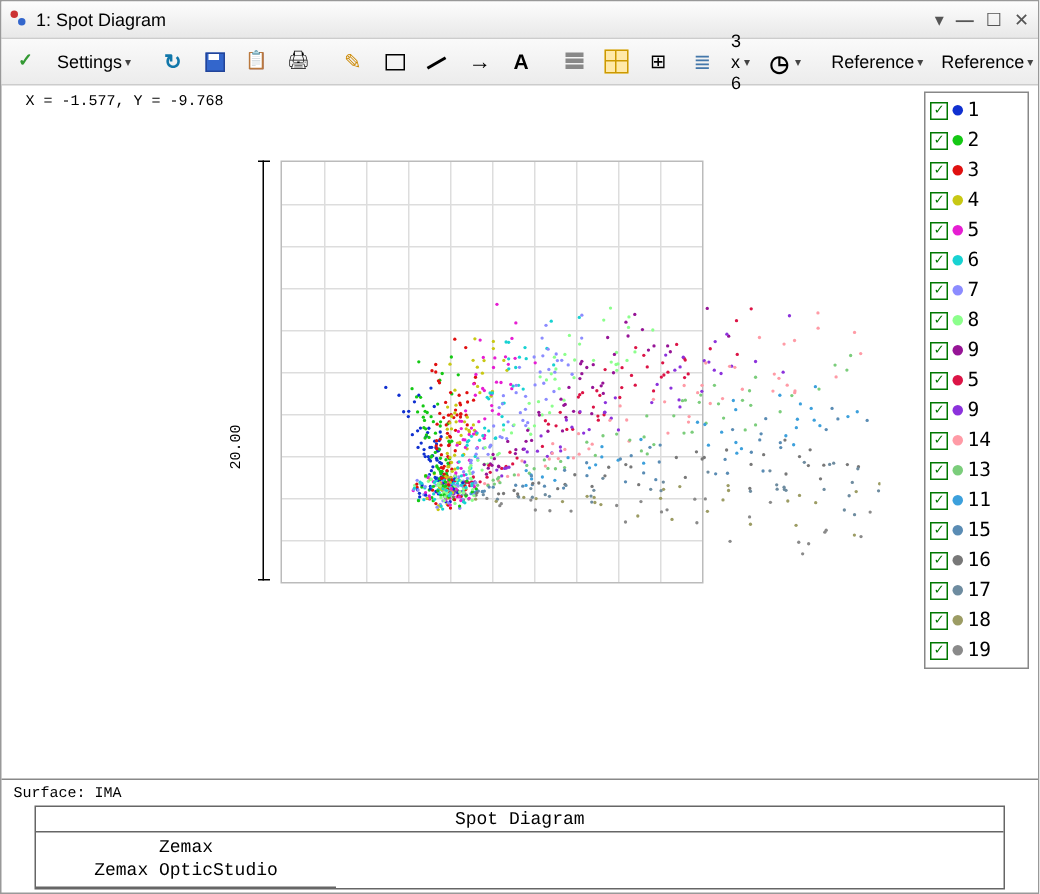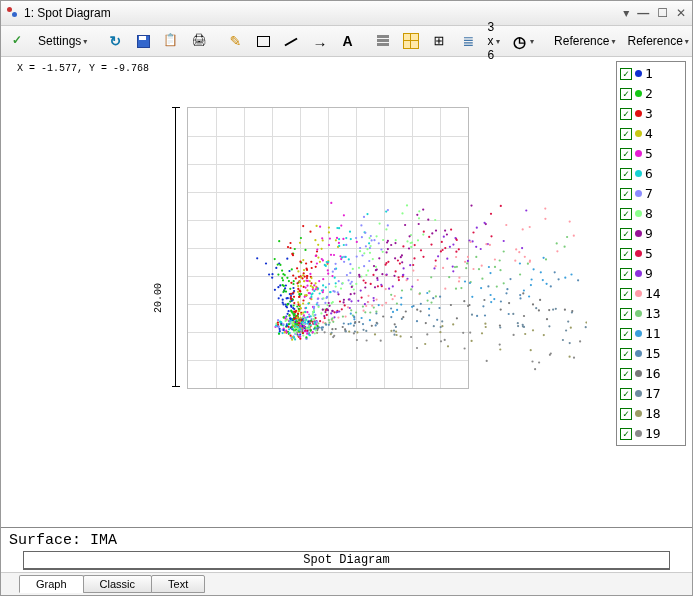--- a/index.html
+++ b/index.html
@@ -41,21 +41,21 @@
 .ylab{position:absolute;left:152px;top:256px;transform:rotate(-90deg);transform-origin:left top}
 .gridbox{position:absolute;left:186px;top:50px;width:280px;height:280px;border:1px solid #bbb}
 .gridbox .gl{position:absolute;background:#ddd}
 .axisbar{position:absolute;left:174px;top:50px;width:0;height:280px;border-left:1.5px solid #000}
 .axisbar::before,.axisbar::after{content:"";position:absolute;left:-4px;width:8px;height:0;border-top:1.5px solid #000}
 .axisbar::before{top:0}.axisbar::after{bottom:0}
 .legend{width:62px;border:1px solid #888;margin:4px 6px 4px 0;padding:2px 3px;display:flex;flex-direction:column;gap:1px;background:#fff;align-self:flex-start;max-height:400px}
 .lrow{display:flex;align-items:center;gap:3px;height:19px;font-family:"Consolas",monospace;font-size:13px}
 .lchk{width:10px;height:10px;border:1px solid #070;display:flex;align-items:center;justify-content:center;color:#070;font-size:10px;font-weight:bold;cursor:pointer;line-height:1}
 .ldot{width:7px;height:7px;border-radius:50%}
-.surface{font-family:"Consolas","Courier New",monospace;font-size:15px;padding:4px 8px 2px;border-top:1px solid #888}
+.surface{font-family:"Consolas","Courier New",monospace;font-size:10px;padding:4px 8px 2px;border-top:1px solid #888}
 .infobox{border:1px solid #666;margin:0 22px 2px;font-family:"Consolas","Courier New",monospace;font-size:12px}
 .infotitle{text-align:center;border-bottom:1px solid #666;padding:1px}
 .infobody{display:flex}
 .ileft{flex:1;padding:2px 6px;border-right:1px solid #666;white-space:pre;line-height:1.25}
 .iright{width:200px;display:flex;flex-direction:column}
 .iright div{text-align:center;padding:3px 4px;white-space:pre;line-height:1.25}
 .iright div:first-child{border-bottom:1px solid #666;flex:1}
 .tabs{display:flex;gap:0;padding:2px 0 2px 18px;background:#f4f4f4;border-top:1px solid #ccc}
 .tab{padding:2px 16px;border:1px solid #999;border-radius:2px 2px 0 0;margin-right:-1px;background:linear-gradient(#fdfdfd,#e5e5e5);font-size:11px;cursor:pointer}
 .tab.active{background:#fff;border-bottom-color:#fff}
@@ -1442,22 +1442,19 @@
         </div>
       </div>
  </div>
 
  <div class="surface">Surface: IMA</div>
 
  <div class="infobox">
   <div class="infotitle">Spot Diagram</div>
   <div class="infobody">
    <div class="iright">
+    <div>Zemax
+Zemax OpticStudio</div>
    </div>
   </div>
  </div>
 
- <div class="tabs">
-  <div class="tab active">Graph</div>
-  <div class="tab">Classic</div>
-  <div class="tab">Text</div>
- </div>
 </div>
 
 </body></html>

